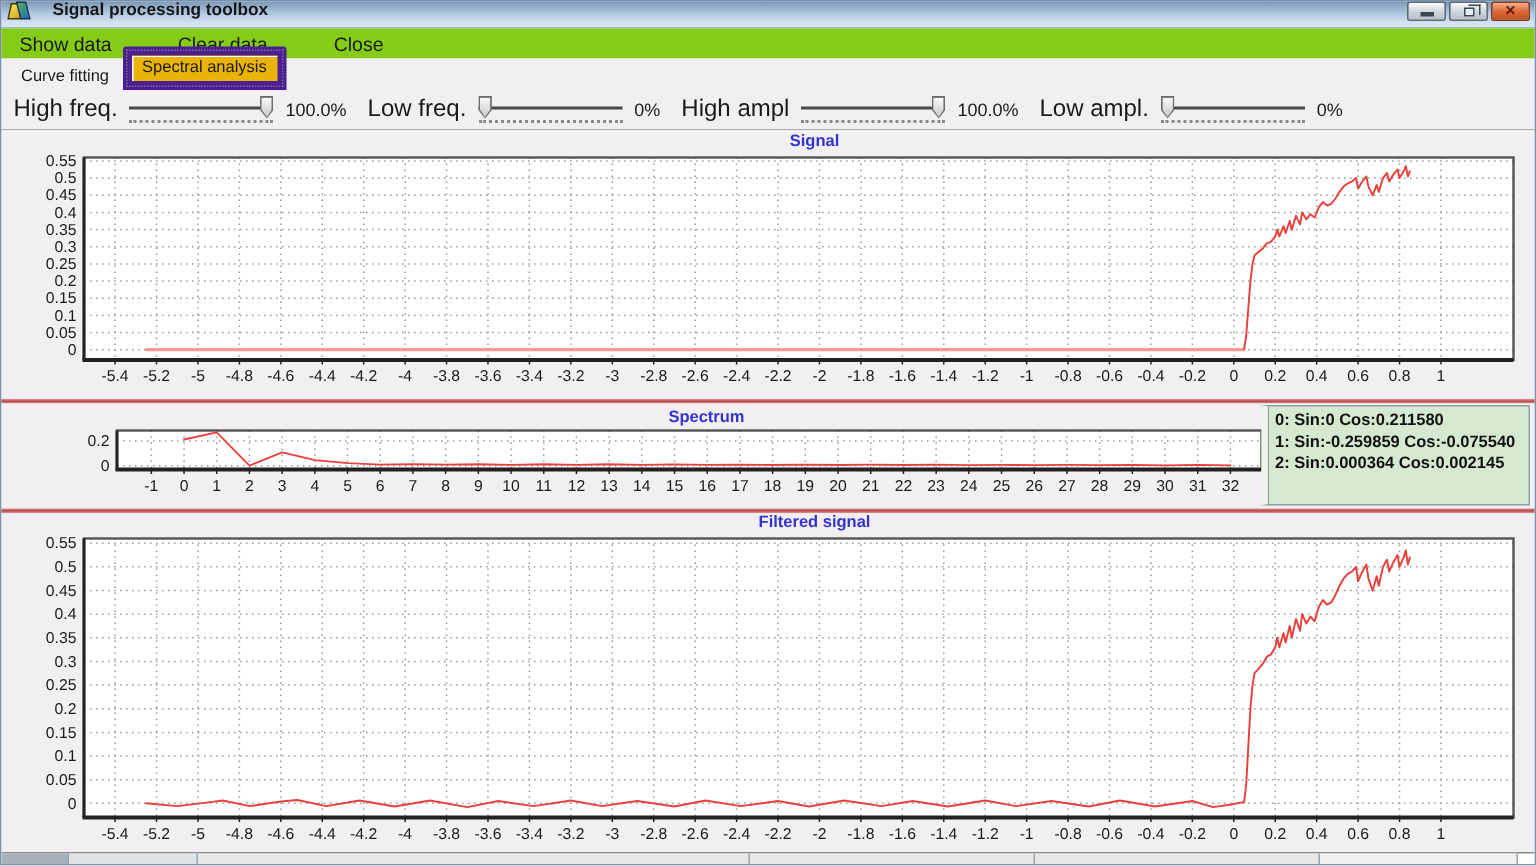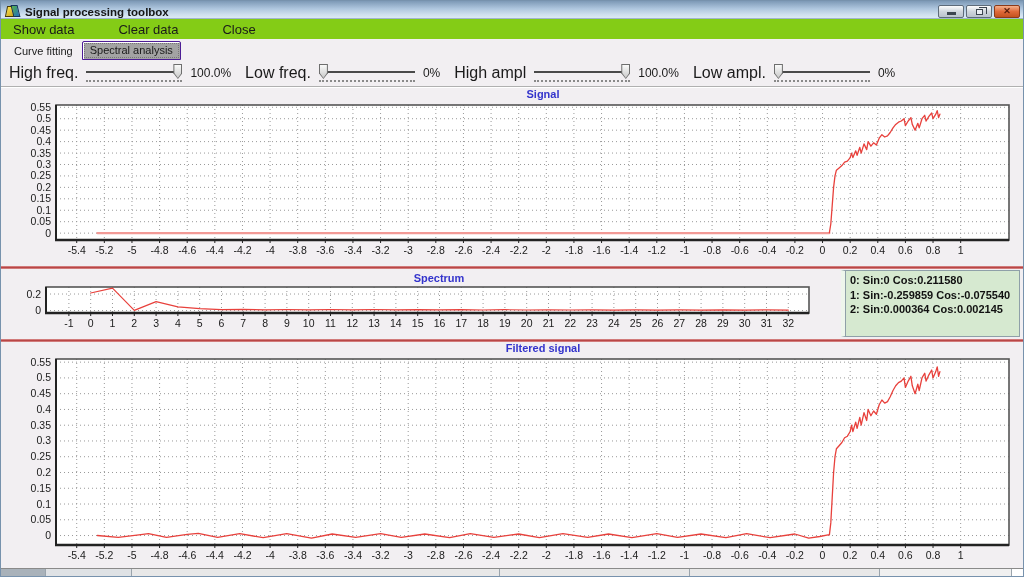--- a/index.html
+++ b/index.html
@@ -1,42 +1,42 @@
 <!DOCTYPE html>
 <html><head>
 <meta charset="utf-8">
 <style>
   * { margin:0; padding:0; box-sizing:border-box; }
   html,body { width:1024px; height:577px; overflow:hidden; }
   body { font-family:"Liberation Sans", sans-serif; background:#f2eff2; }
   .window { width:1024px; height:577px; border:1px solid #7792ad; display:flex; flex-direction:column; background:#f2eff2; }
 
   
-  .titlebar { height:18px; flex:0 0 18px; background:linear-gradient(#7d99b6, #aec6de 45%, #cfe0ef 80%, #dce9f5); display:flex; align-items:flex-end; padding:0 3px; border-bottom:1px solid #9fb6cc; }
+  .titlebar { height:18px; flex:0 0 18px; background:linear-gradient(#7d99b6, #aec6de 45%, #cfe0ef 80%, #dce9f5); display:flex; align-items:flex-start; padding:0 3px; border-bottom:1px solid #9fb6cc;gap:10px; }
   .app-icon { width:14px; height:13px; margin:0 5px 0 2px; position:relative; flex:0 0 14px; }
   .app-icon .blade1 { position:absolute; left:0; top:1px; width:9px; height:11px; background:linear-gradient(135deg,#ffe24a,#caa520); border:1px solid #4a3a00; transform:skewX(-12deg); }
   .app-icon .blade2 { position:absolute; left:6px; top:0; width:7px; height:12px; background:linear-gradient(135deg,#56b24a,#1d6ec0); border:1px solid #12325a; transform:skewX(14deg); }
   .title-text { font-size:11.5px; font-weight:700; color:#151515; flex:1 1 auto; }
   .winbtns { display:flex; gap:2px; }
   .winbtn { width:26px; height:13px; border-radius:2px; border:1px solid #5d6b79; display:flex; align-items:center; justify-content:center; background:linear-gradient(#fdfdfd,#cfd6dd 50%,#b9c2cb); position:relative; cursor:default; }
   .winbtn.close { background:linear-gradient(#f4b08b,#e06a3a 50%,#c4511f); border-color:#8a3a1a; }
   .glyph-min { width:9px; height:3px; background:#3c4650; margin-top:4px; }
   .glyph-restore { width:7px; height:6px; border:1px solid #3c4650; background:#e8edf2; position:relative; }
   .glyph-restore::before { content:""; position:absolute; left:2px; top:-3px; width:7px; height:6px; border:1px solid #3c4650; border-bottom:none; border-left:none; }
   .glyph-close { font-size:9px; font-weight:700; color:#551c0c; line-height:1; }
 
   
   .menubar { height:20px; flex:0 0 20px; display:flex; align-items:center; background:#84cc16; padding-left:6px;gap:30px; }
   .menu-item { font-size:13px; color:#1a1a1a; padding:1px 6px; margin-right:2px; cursor:default; }
   .menu-item.gap { margin-left:0; }
 
   
   .tabsrow { height:21px; flex:0 0 21px; display:flex; align-items:flex-end; padding-left:6px; background:#f2eff2; }
   .tab { font-size:11px; color:#1a1a1a; padding:2px 7px 3px; margin-right:2px; cursor:default; }
-  .tab.active { background:#a3a3a3; border:1px solid #4c1d95; border-radius:2px 2px 0 0; box-shadow:inset 1px 1px 0 #ffffff; outline:1px dotted #777; outline-offset:-3px; }
+  .tab.active { background:#eab308; border:6px solid #4c1d95; border-radius:2px 2px 0 0; box-shadow:inset 1px 1px 0 #ffffff; outline:1px dotted #777; outline-offset:-3px; }
 
   
   .toolbar { height:26px; flex:0 0 26px; display:flex; align-items:center; padding-left:8px; background:#f2eff2; }
   .slider-group { display:flex; align-items:center; margin-right:14px; }
   .slider-label { font-size:16px; color:#1a1a1a; margin-right:8px; }
   .slider-value { font-size:12px; color:#1a1a1a; margin-left:8px; }
   .track { width:96px; height:20px; position:relative; cursor:pointer; }
   .track::before { content:""; position:absolute; left:0; right:0; top:8px; height:2px; background:#4a4a4a; }
   .track::after { content:""; position:absolute; left:0; right:0; bottom:1px; border-top:2px dotted #8a8a8a; }
   .thumb { position:absolute; top:1px; width:9px; height:15px; background:#6e6e6e; clip-path:polygon(0 0,100% 0,100% 62%,50% 100%,0 62%); }
@@ -47,21 +47,21 @@
   .chart-panel { background:#f2eff2; }
   .chart-title { font-size:11px; font-weight:700; color:#3434cc; text-align:center; height:13px; line-height:13px; }
   .chart-title.wide { padding-left:62px; }
   .chart-title.spec { width:836px; padding-left:40px; }
   svg { display:block; }
   svg text { font-family:"Liberation Sans", sans-serif; }
 
   .sep { height:3px; flex:0 0 3px; background:linear-gradient(#dd9595, #b94646 50%, #dd9595); }
 
   .spectrum-row { height:70px; flex:0 0 70px; display:flex; align-items:stretch; background:#f2eff2; }
-  .spectrum-left { width:840px; flex:0 0 840px; padding-top:3px; }
+  .spectrum-left { width:840px; flex:0 0 840px; padding-top:3px;padding-left:32px; }
   .harmonics-box { flex:1 1 auto; margin:1px 3px 2px 0; background:#d6e9d0; border:1px solid #8fa0a8; border-left:4px solid #eef6ec; box-shadow:inset 1px 0 0 #8fa0a8; padding:2px 4px 2px 5px; overflow:hidden; }
   .harmonic-line { font-size:11px; color:#111; line-height:14.5px; white-space:nowrap;font-weight:bold; }
 
   
   .bottom-strip { flex:1 1 auto; display:flex; border-top:1px solid #8a8a8a; background:#ffffff; min-height:6px; }
   .bs-seg { border-right:1px solid #9aa4ac; }
   .bs-a { width:45px; background:#a9b2ba; }
   .bs-b { width:86px; background:#dfe2e5; }
   .bs-c { width:368px; background:#e8e8e8; }
   .bs-d { width:190px; background:#e8e8e8; }

